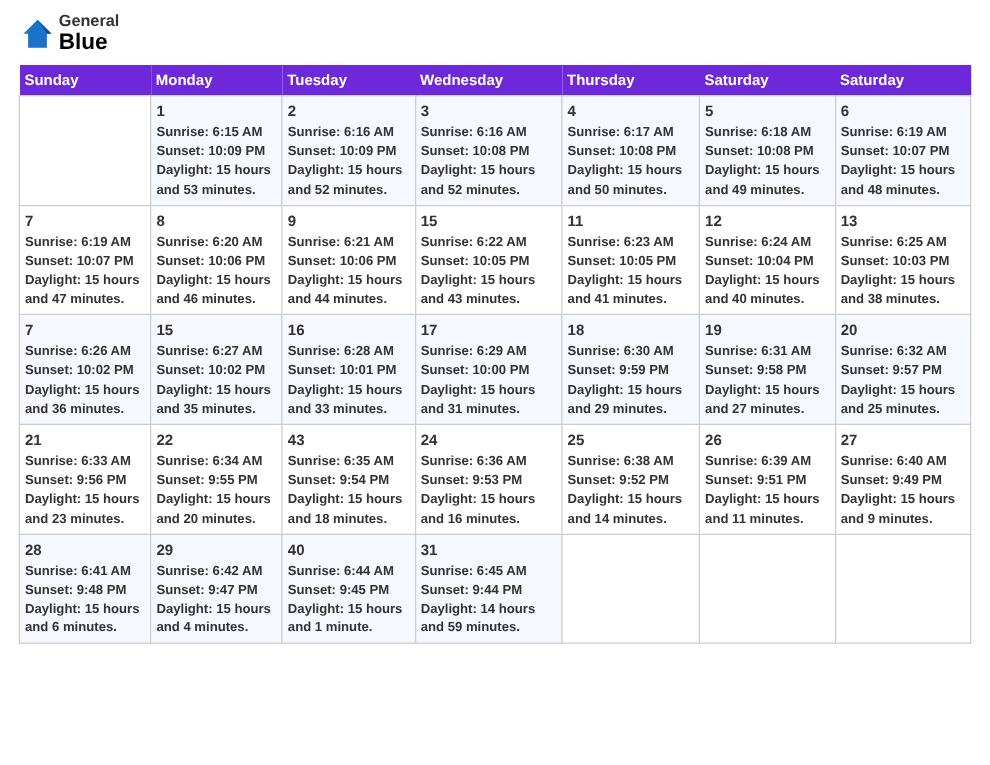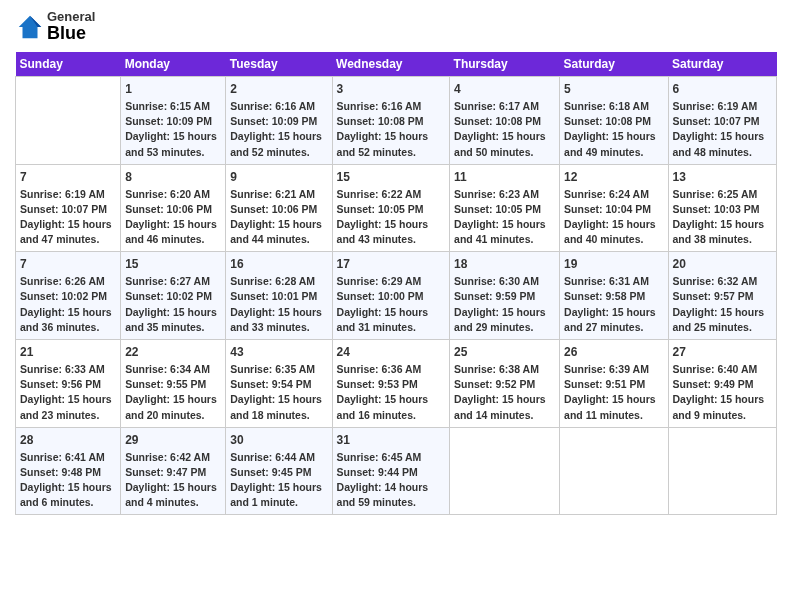--- a/index.html
+++ b/index.html
@@ -251,21 +251,21 @@
         <tr>
           <td>
             <span class="day-num">28</span>
             <div class="cell-content">Sunrise: 6:41 AM<br>Sunset: 9:48 PM<br>Daylight: 15 hours and 6 minutes.</div>
           </td>
           <td>
             <span class="day-num">29</span>
             <div class="cell-content">Sunrise: 6:42 AM<br>Sunset: 9:47 PM<br>Daylight: 15 hours and 4 minutes.</div>
           </td>
           <td>
-            <span class="day-num">30</span>
+            <span class="day-num">40</span>
             <div class="cell-content">Sunrise: 6:44 AM<br>Sunset: 9:45 PM<br>Daylight: 15 hours and 1 minute.</div>
           </td>
           <td>
             <span class="day-num">31</span>
             <div class="cell-content">Sunrise: 6:45 AM<br>Sunset: 9:44 PM<br>Daylight: 14 hours and 59 minutes.</div>
           </td>
           <td class="empty-cell"></td>
           <td class="empty-cell"></td>
           <td class="empty-cell"></td>
         </tr>

